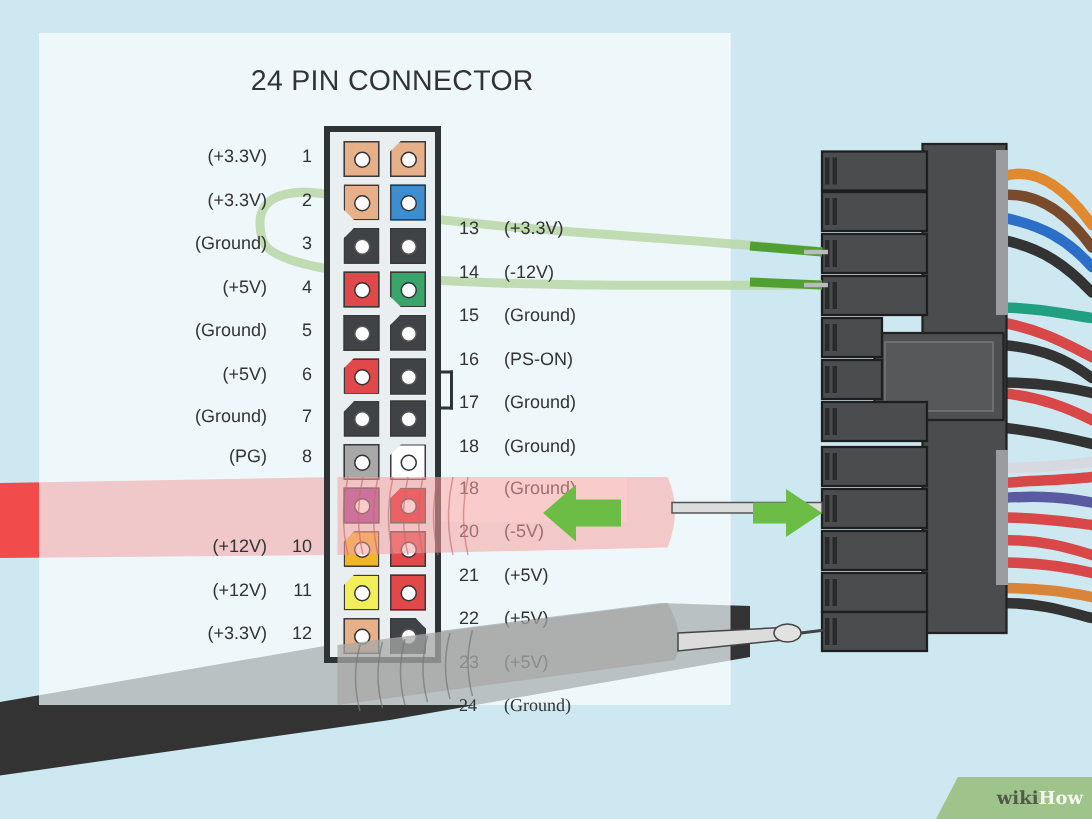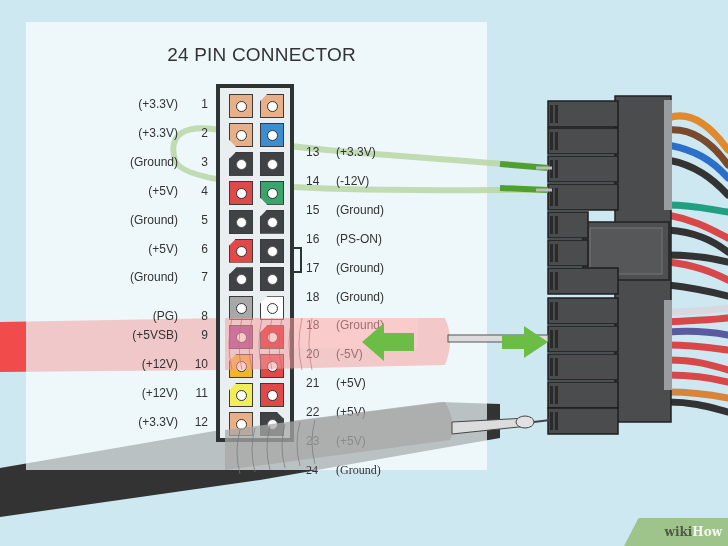--- a/index.html
+++ b/index.html
@@ -157,22 +157,21 @@
 <div id="title">24 PIN CONNECTOR</div>
 
 <div id="left-labels">
     <div class="lbl-left" style="top: 94px;"><span class="v">(+3.3V)</span><span class="n">1</span></div>
     <div class="lbl-left" style="top: 122.9px;"><span class="v">(+3.3V)</span><span class="n">2</span></div>
     <div class="lbl-left" style="top: 151.8px;"><span class="v">(Ground)</span><span class="n">3</span></div>
     <div class="lbl-left" style="top: 180.7px;"><span class="v">(+5V)</span><span class="n">4</span></div>
     <div class="lbl-left" style="top: 209.6px; margin-left: 32px;"><span class="v">(Ground)</span><span class="n">5</span></div>
     <div class="lbl-left" style="top: 238.5px;"><span class="v">(+5V)</span><span class="n">6</span></div>
     <div class="lbl-left" style="top: 267.4px;"><span class="v">(Ground)</span><span class="n">7</span></div>
-    <div class="lbl-left" style="top: 306px; margin-left: 45px;"><span class="v">(PG)</span><span class="n">8</span></div>
-    <div class="lbl-left" style="top: 325.2px;"><span class="v">(+5VSB)</span><span class="n">9</span></div>
+    <div class="lbl-left" style="top: 294px; margin-left: 45px;"><span class="v">(PG)</span><span class="n">8</span></div>
     <div class="lbl-left" style="top: 354.1px;"><span class="v">(+12V)</span><span class="n">10</span></div>
     <div class="lbl-left" style="top: 383px;"><span class="v">(+12V)</span><span class="n">11</span></div>
     <div class="lbl-left" style="top: 411.9px;"><span class="v">(+3.3V)</span><span class="n">12</span></div>
   </div>
 <div id="highlight21"></div>
 <div id="right-labels">
     <div class="lbl-right" style="top: 94px;"><span class="n">13</span><span class="v">(+3.3V)</span></div>
     <div class="lbl-right" style="top: 122.9px;"><span class="n">14</span><span class="v">(-12V)</span></div>
     <div class="lbl-right" style="top: 151.8px;"><span class="n">15</span><span class="v">(Ground)</span></div>
     <div class="lbl-right" style="top: 180.7px;"><span class="n">16</span><span class="v">(PS-ON)</span></div>

